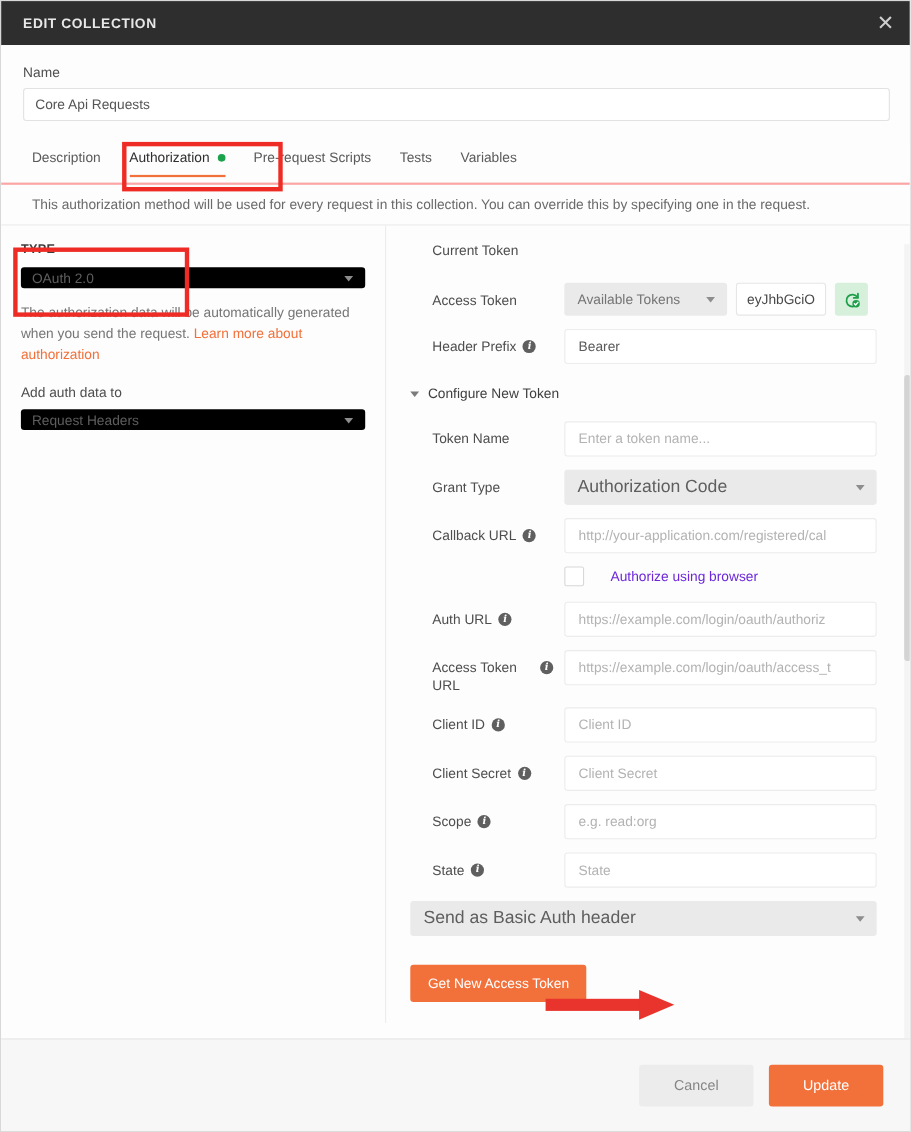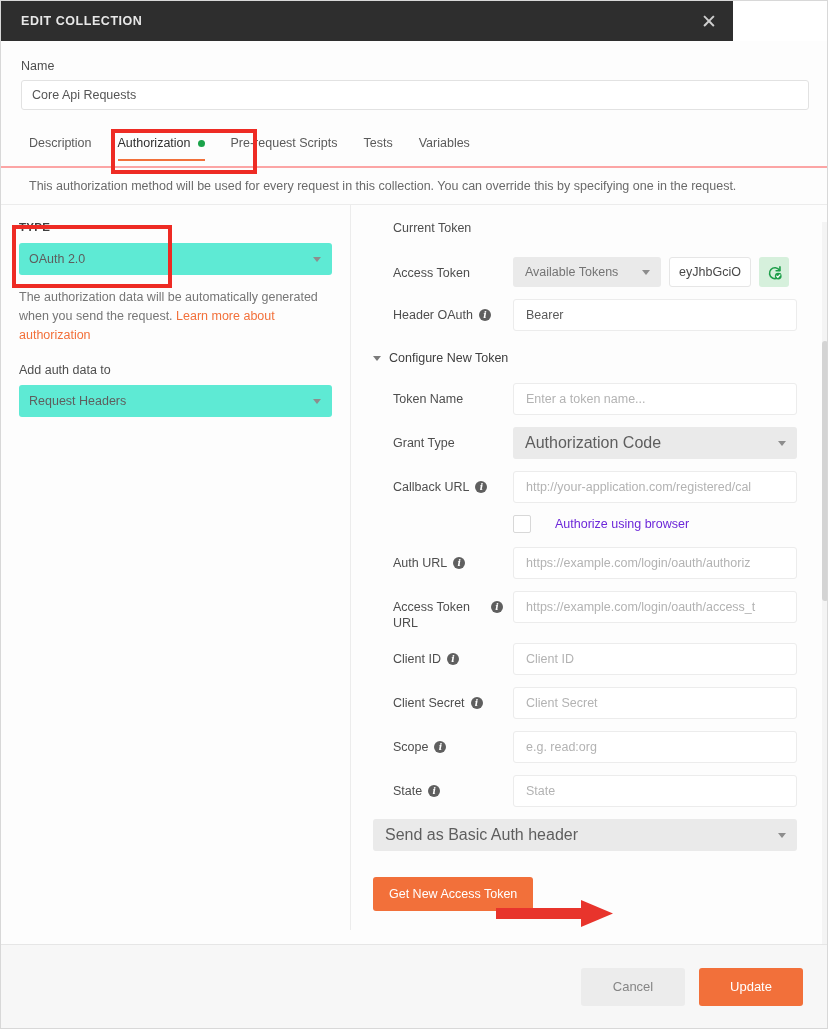--- a/index.html
+++ b/index.html
@@ -21,21 +21,21 @@
     background: #ffffff;
     box-sizing: border-box;
     border: 1px solid #d8d8d8;
     overflow: hidden;
   }
 
   
   .titlebar {
     position: absolute;
     left: 0; top: 0;
-    width: 732px; height: 40px;
+    width: 828px; height: 40px;
     background: #2e2e2e;
     display: flex;
     align-items: center;
   }
   .titlebar-text {
     color: #e8e8e8;
     font-size: 12.5px;
     letter-spacing: 0.55px;
     font-weight: 600;
     margin-left: 20px;
@@ -151,22 +151,22 @@
 
   .type-label {
     font-size: 11.5px;
     font-weight: 700;
     color: #3d3d3d;
     letter-spacing: 0.3px;
     margin-bottom: 10px;
   }
   .select-box {
     position: relative;
-    height: 32px;
-    background: #5eead4;
+    height: 19px;
+    background: #000000;
     border-radius: 3px;
     display: flex;
     align-items: center;
     padding: 0 10px;
     font-size: 12.5px;
     color: #5e5e5e;
     cursor: pointer;
     user-select: none;
   }
   .caret {
@@ -504,21 +504,21 @@
                 <path d="M16.4 3.4 L16.4 8.0 L11.9 8.0" fill="none" stroke="#1e9e4a" stroke-width="1.9" stroke-linecap="round" stroke-linejoin="round"></path>
                 <circle cx="14.4" cy="14.2" r="4.0" fill="#1e9e4a"></circle>
                 <path d="M12.6 14.2 l1.3 1.4 l2.5 -2.8" fill="none" stroke="#ffffff" stroke-width="1.5" stroke-linecap="round" stroke-linejoin="round"></path>
               </svg>
             </div>
           </div>
         </div>
 
         <div class="row">
           <div class="row-label">
-            <span class="ltext">Header OAuth</span>
+            <span class="ltext">Header Prefix</span>
             <span class="info-icon">i</span>
           </div>
           <div class="row-control">
             <input class="text-input" value="Bearer" style="">
           </div>
         </div>
 
         <div class="collapse-header">
           <span class="tri-down"></span>
           <span>Configure New Token</span>

